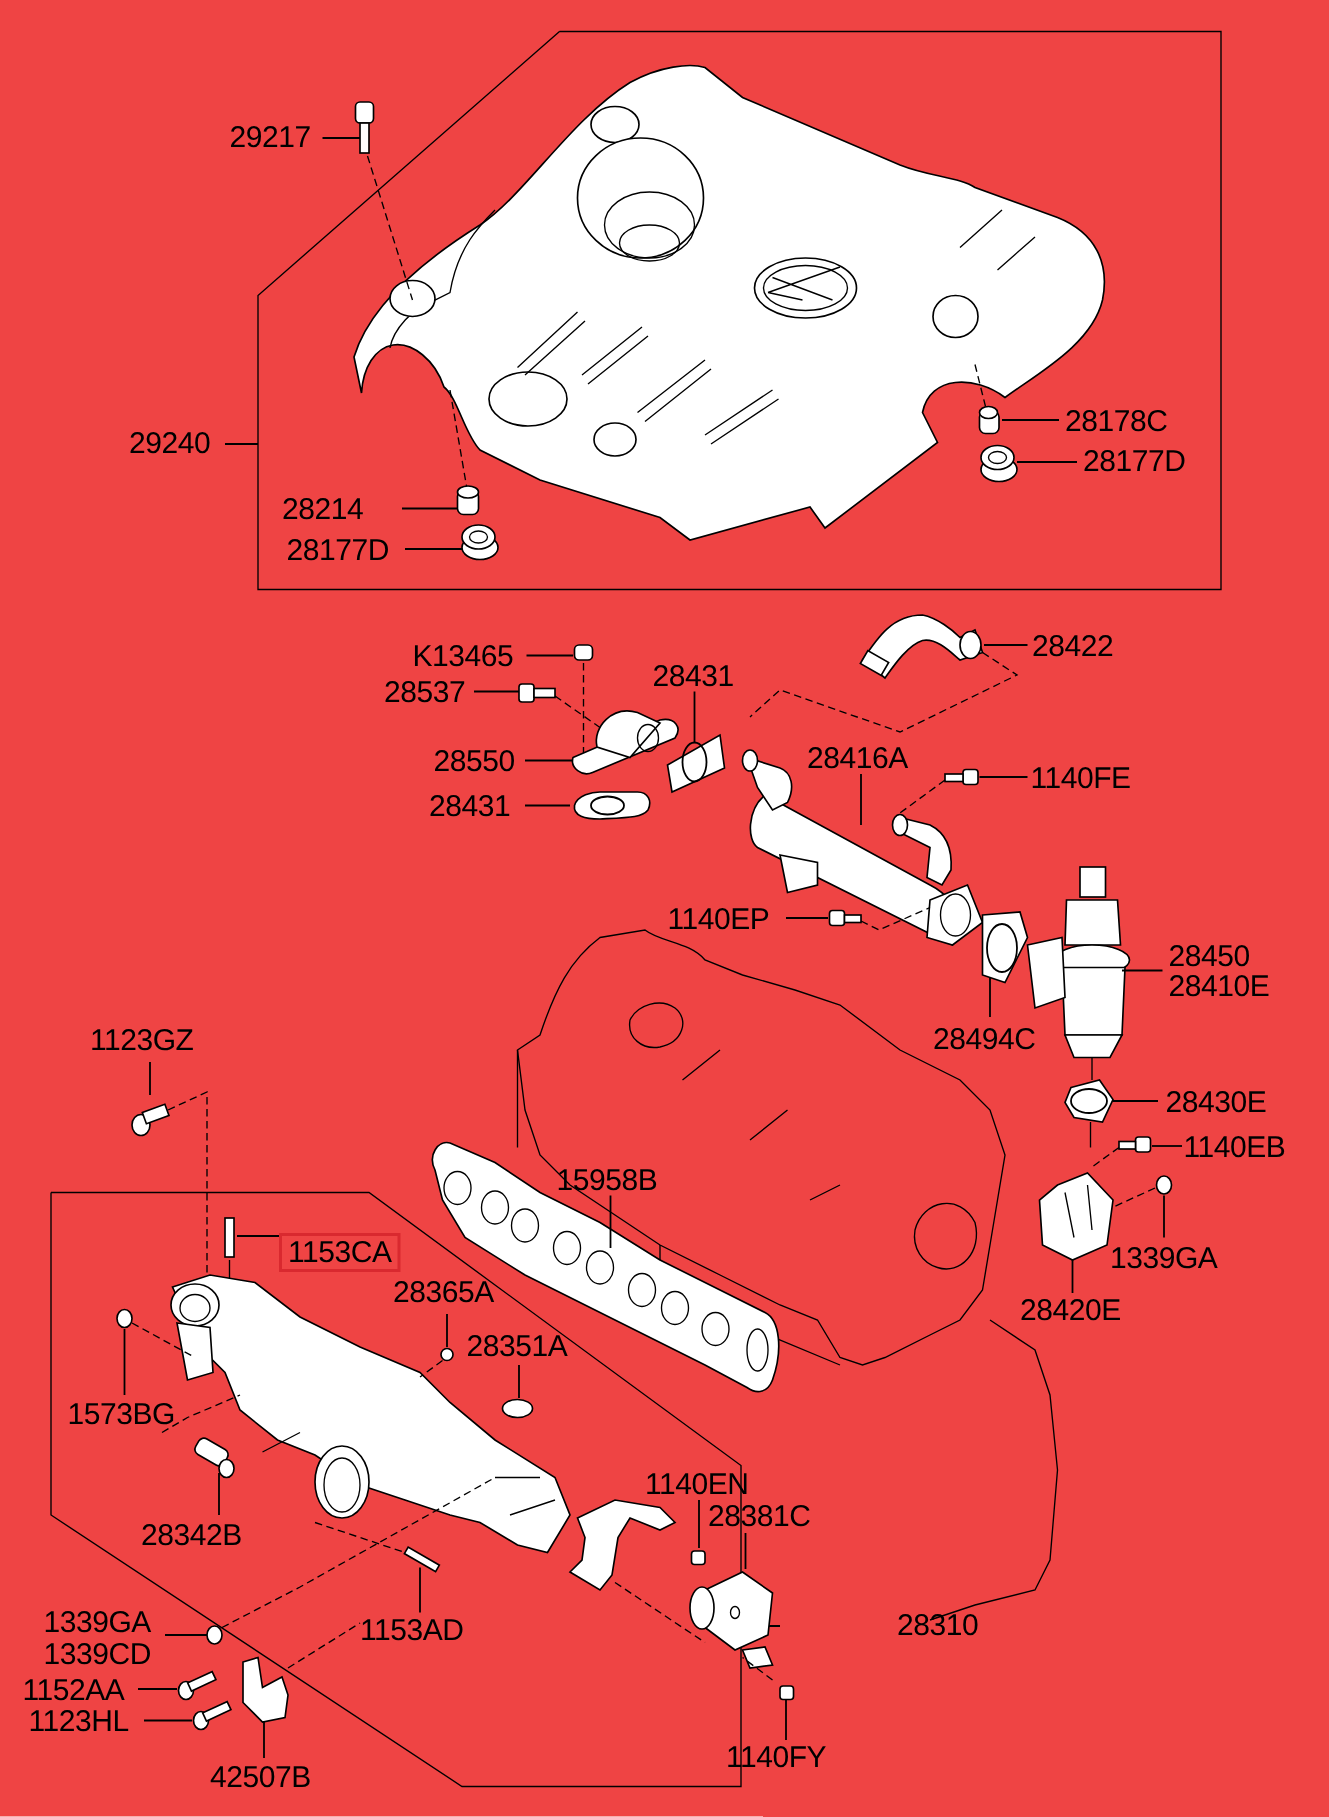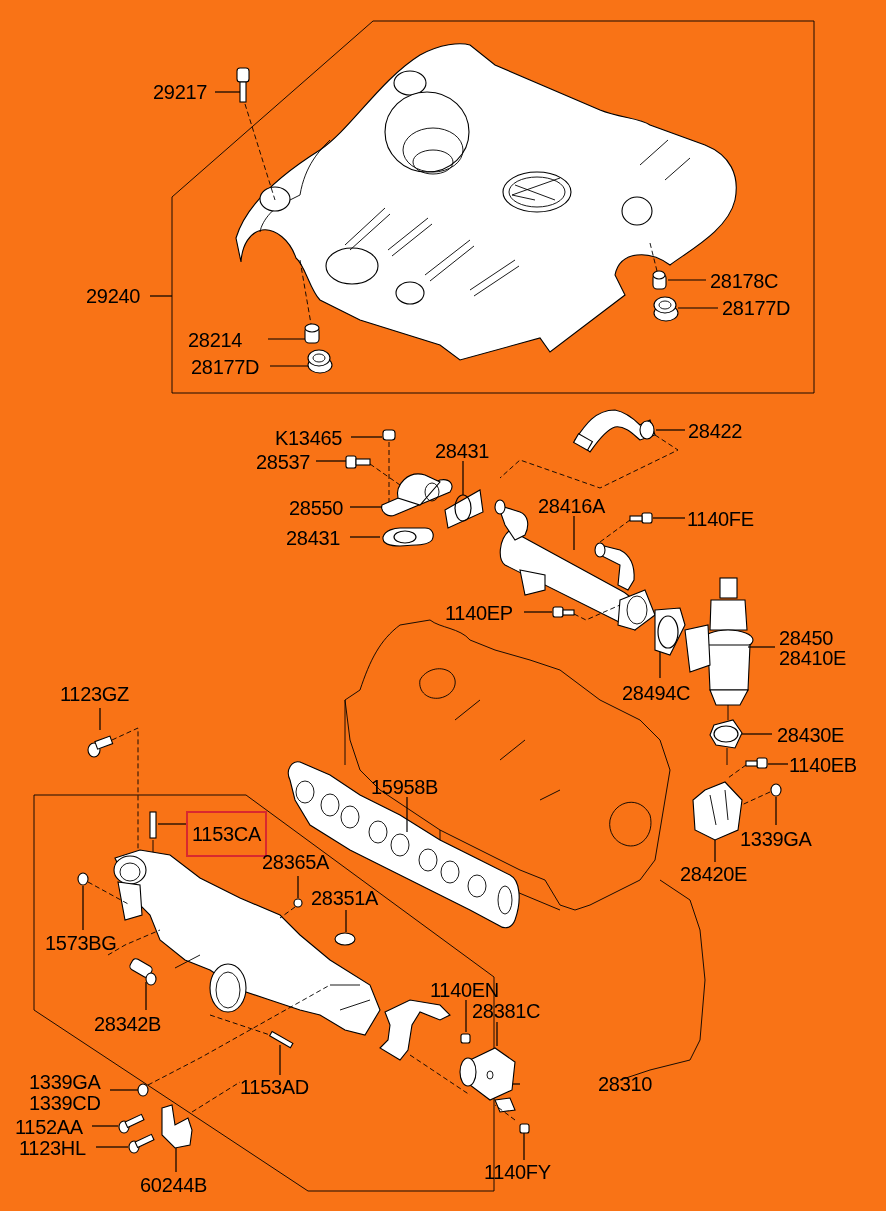--- a/index.html
+++ b/index.html
@@ -1,24 +1,24 @@
 <!DOCTYPE html>
 <html><head>
 <meta charset="utf-8">
 <style>
   html, body { margin: 0; padding: 0; background: #ffffff; }
-  #canvas { position: relative; width: 886px; height: 1211px; background: #f97316; overflow: hidden; }
+  #canvas { position: relative; width: 886px; height: 1211px; background: #ef4444; overflow: hidden; }
   svg#art { position: absolute; left: 0; top: 0; width: 886px; height: 1211px; }
   svg#art .ln { stroke: #000; stroke-width: 1.2; fill: none; }
   svg#art .thin { stroke: #000; stroke-width: 0.9; fill: none; }
   svg#art .dash { stroke: #000; stroke-width: 0.9; fill: none; stroke-dasharray: 5 3; }
   svg#art .part { stroke: #000; stroke-width: 1.1; fill: #fff; }
   svg#art .leader { stroke: #000; stroke-width: 1.2; }
   .lbl { position: absolute; font-family: "Liberation Sans", sans-serif; font-size: 20px; color: #000; line-height: 1; white-space: nowrap; letter-spacing: -0.3px; }
-  .hl { outline: 2px solid #d9292f; outline-offset: 1px; padding: 10px 3px; }
+  .hl { outline: 2px solid #d9292f; outline-offset: 1px; padding: 0 3px; margin-top: 11px; }
 </style>
 </head>
 <body>
 
 <div id="canvas">
 
 <svg id="art" viewBox="0 0 886 1211">
 
   <g>
     <polyline class="thin" points="373,21 814,21 814,393 172,393 172,197 373,21"></polyline>
@@ -322,16 +322,16 @@
 <span class="lbl" style="left:45px;top:933px">1573BG</span>
 <span class="lbl" style="left:94px;top:1014px">28342B</span>
 <span class="lbl" style="left:430px;top:980px">1140EN</span>
 <span class="lbl" style="left:472px;top:1001px">28381C</span>
 <span class="lbl" style="left:240px;top:1077px">1153AD</span>
 <span class="lbl" style="left:598px;top:1074px">28310</span>
 <span class="lbl" style="left:29px;top:1072px">1339GA</span>
 <span class="lbl" style="left:29px;top:1093px">1339CD</span>
 <span class="lbl" style="left:15px;top:1117px">1152AA</span>
 <span class="lbl" style="left:19px;top:1138px">1123HL</span>
-<span class="lbl" style="left:140px;top:1175px">60244B</span>
+<span class="lbl" style="left:140px;top:1175px">42507B</span>
 <span class="lbl" style="left:484px;top:1162px">1140FY</span>
 
 </div>
 
 </body></html>

